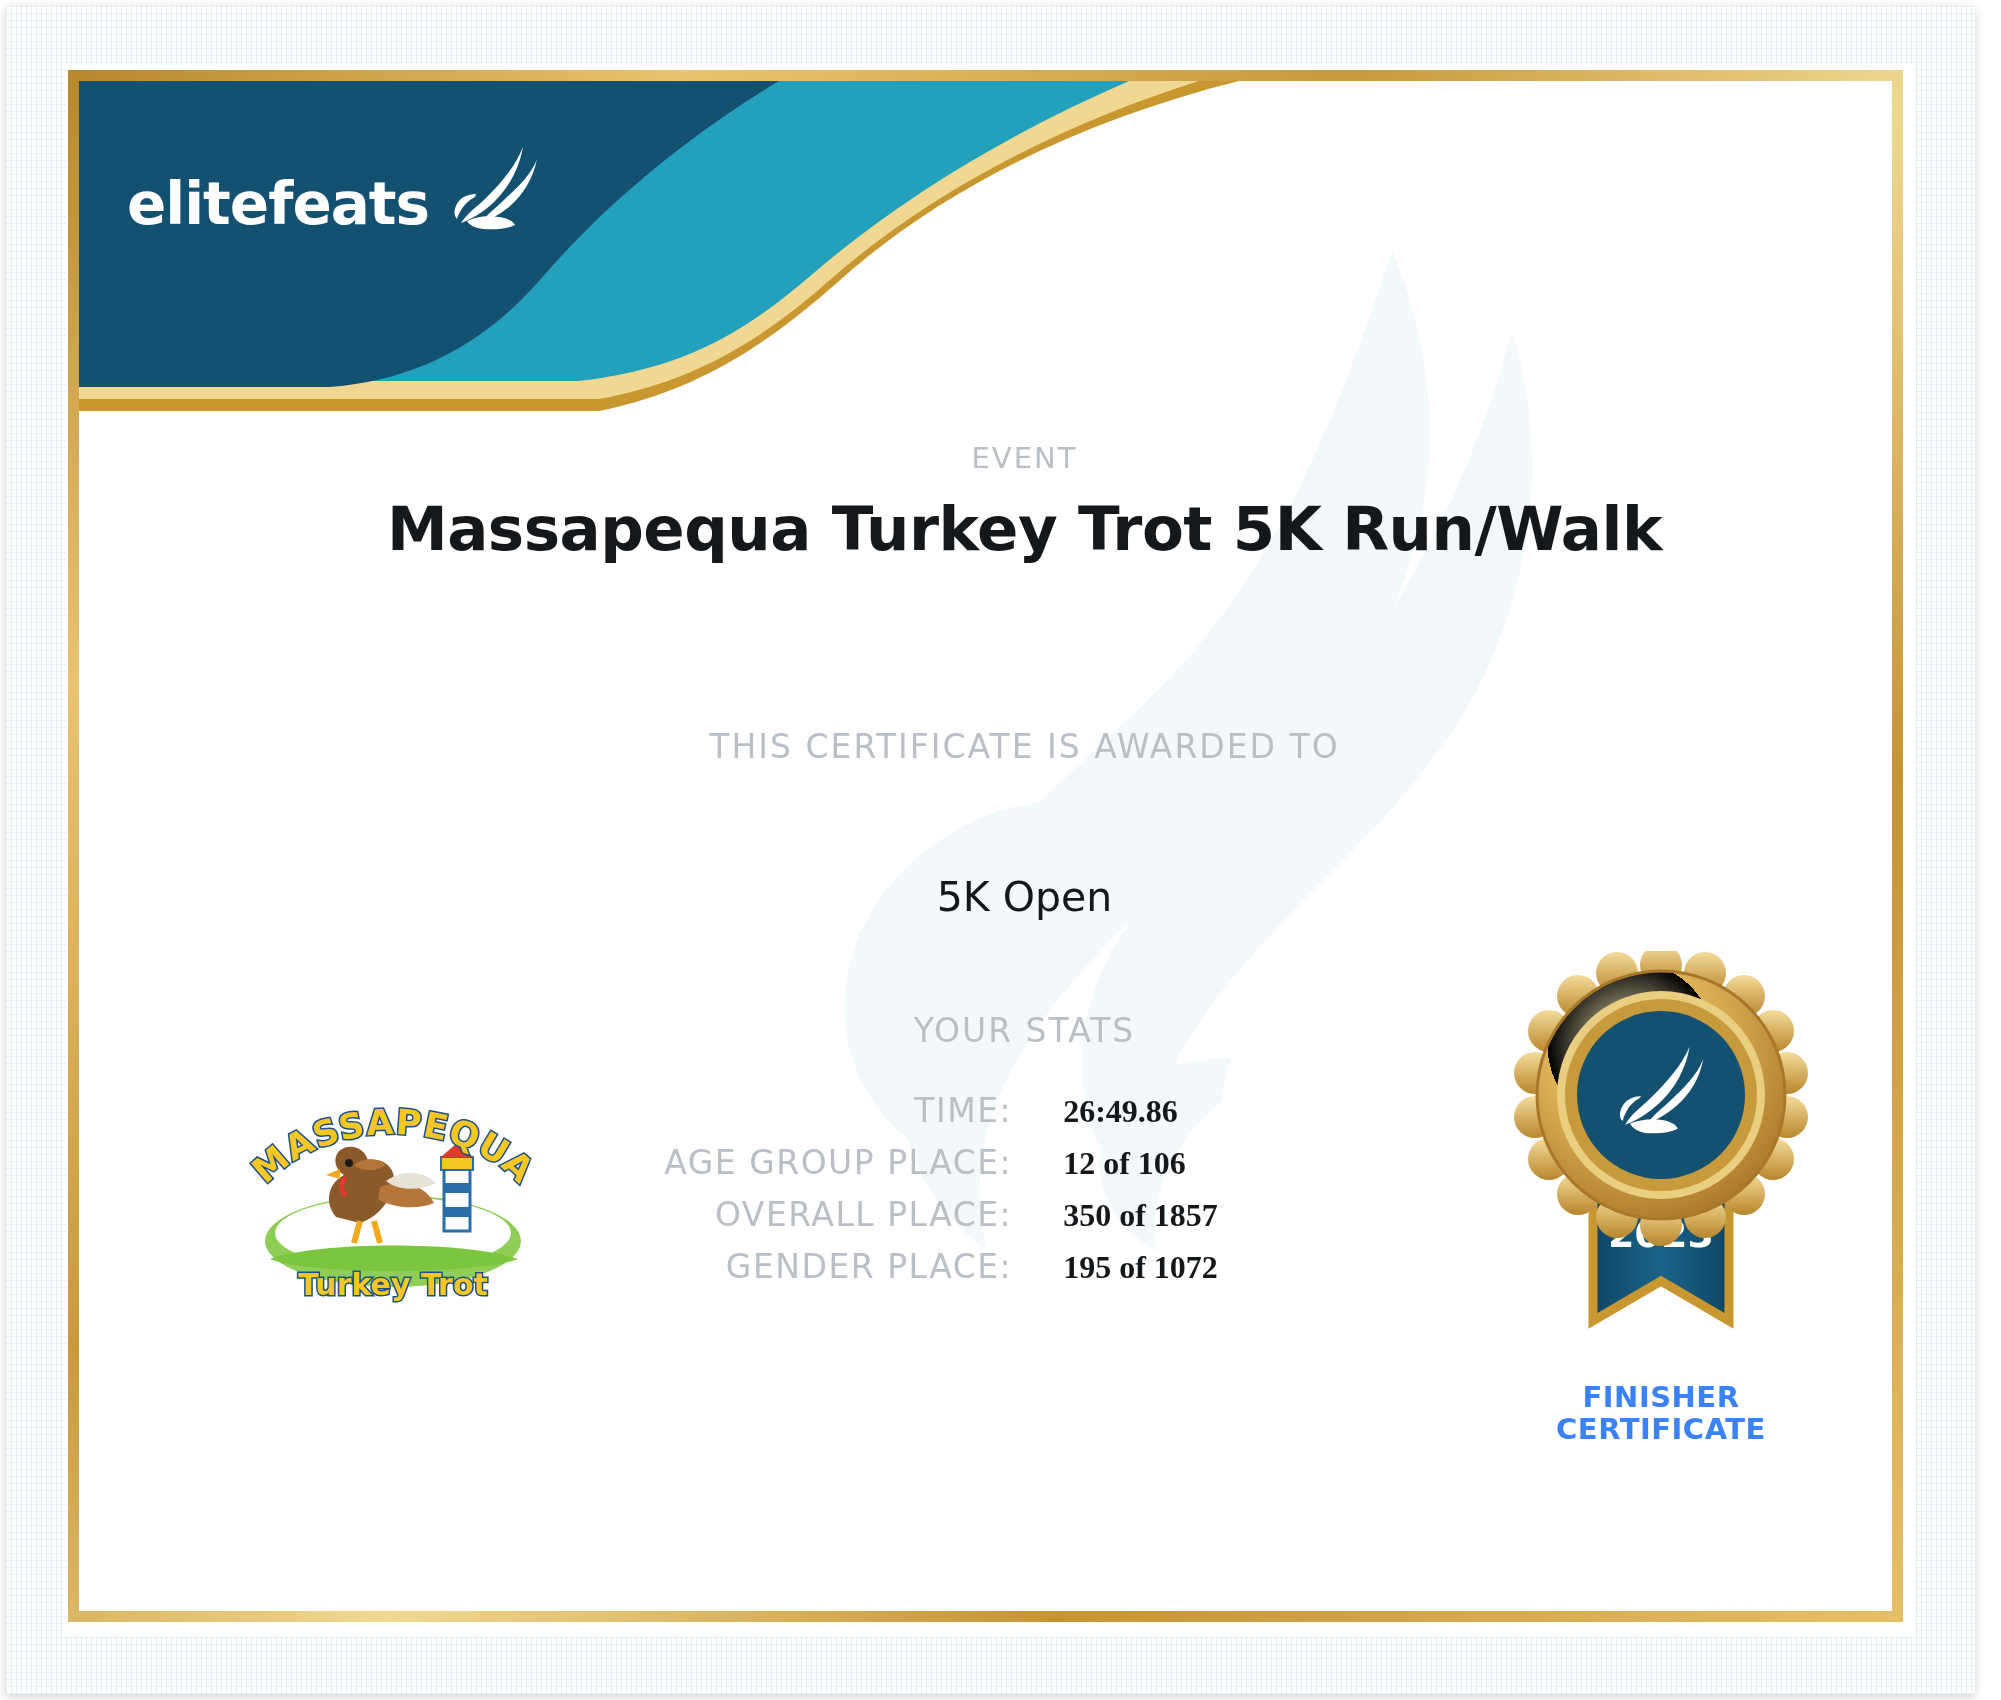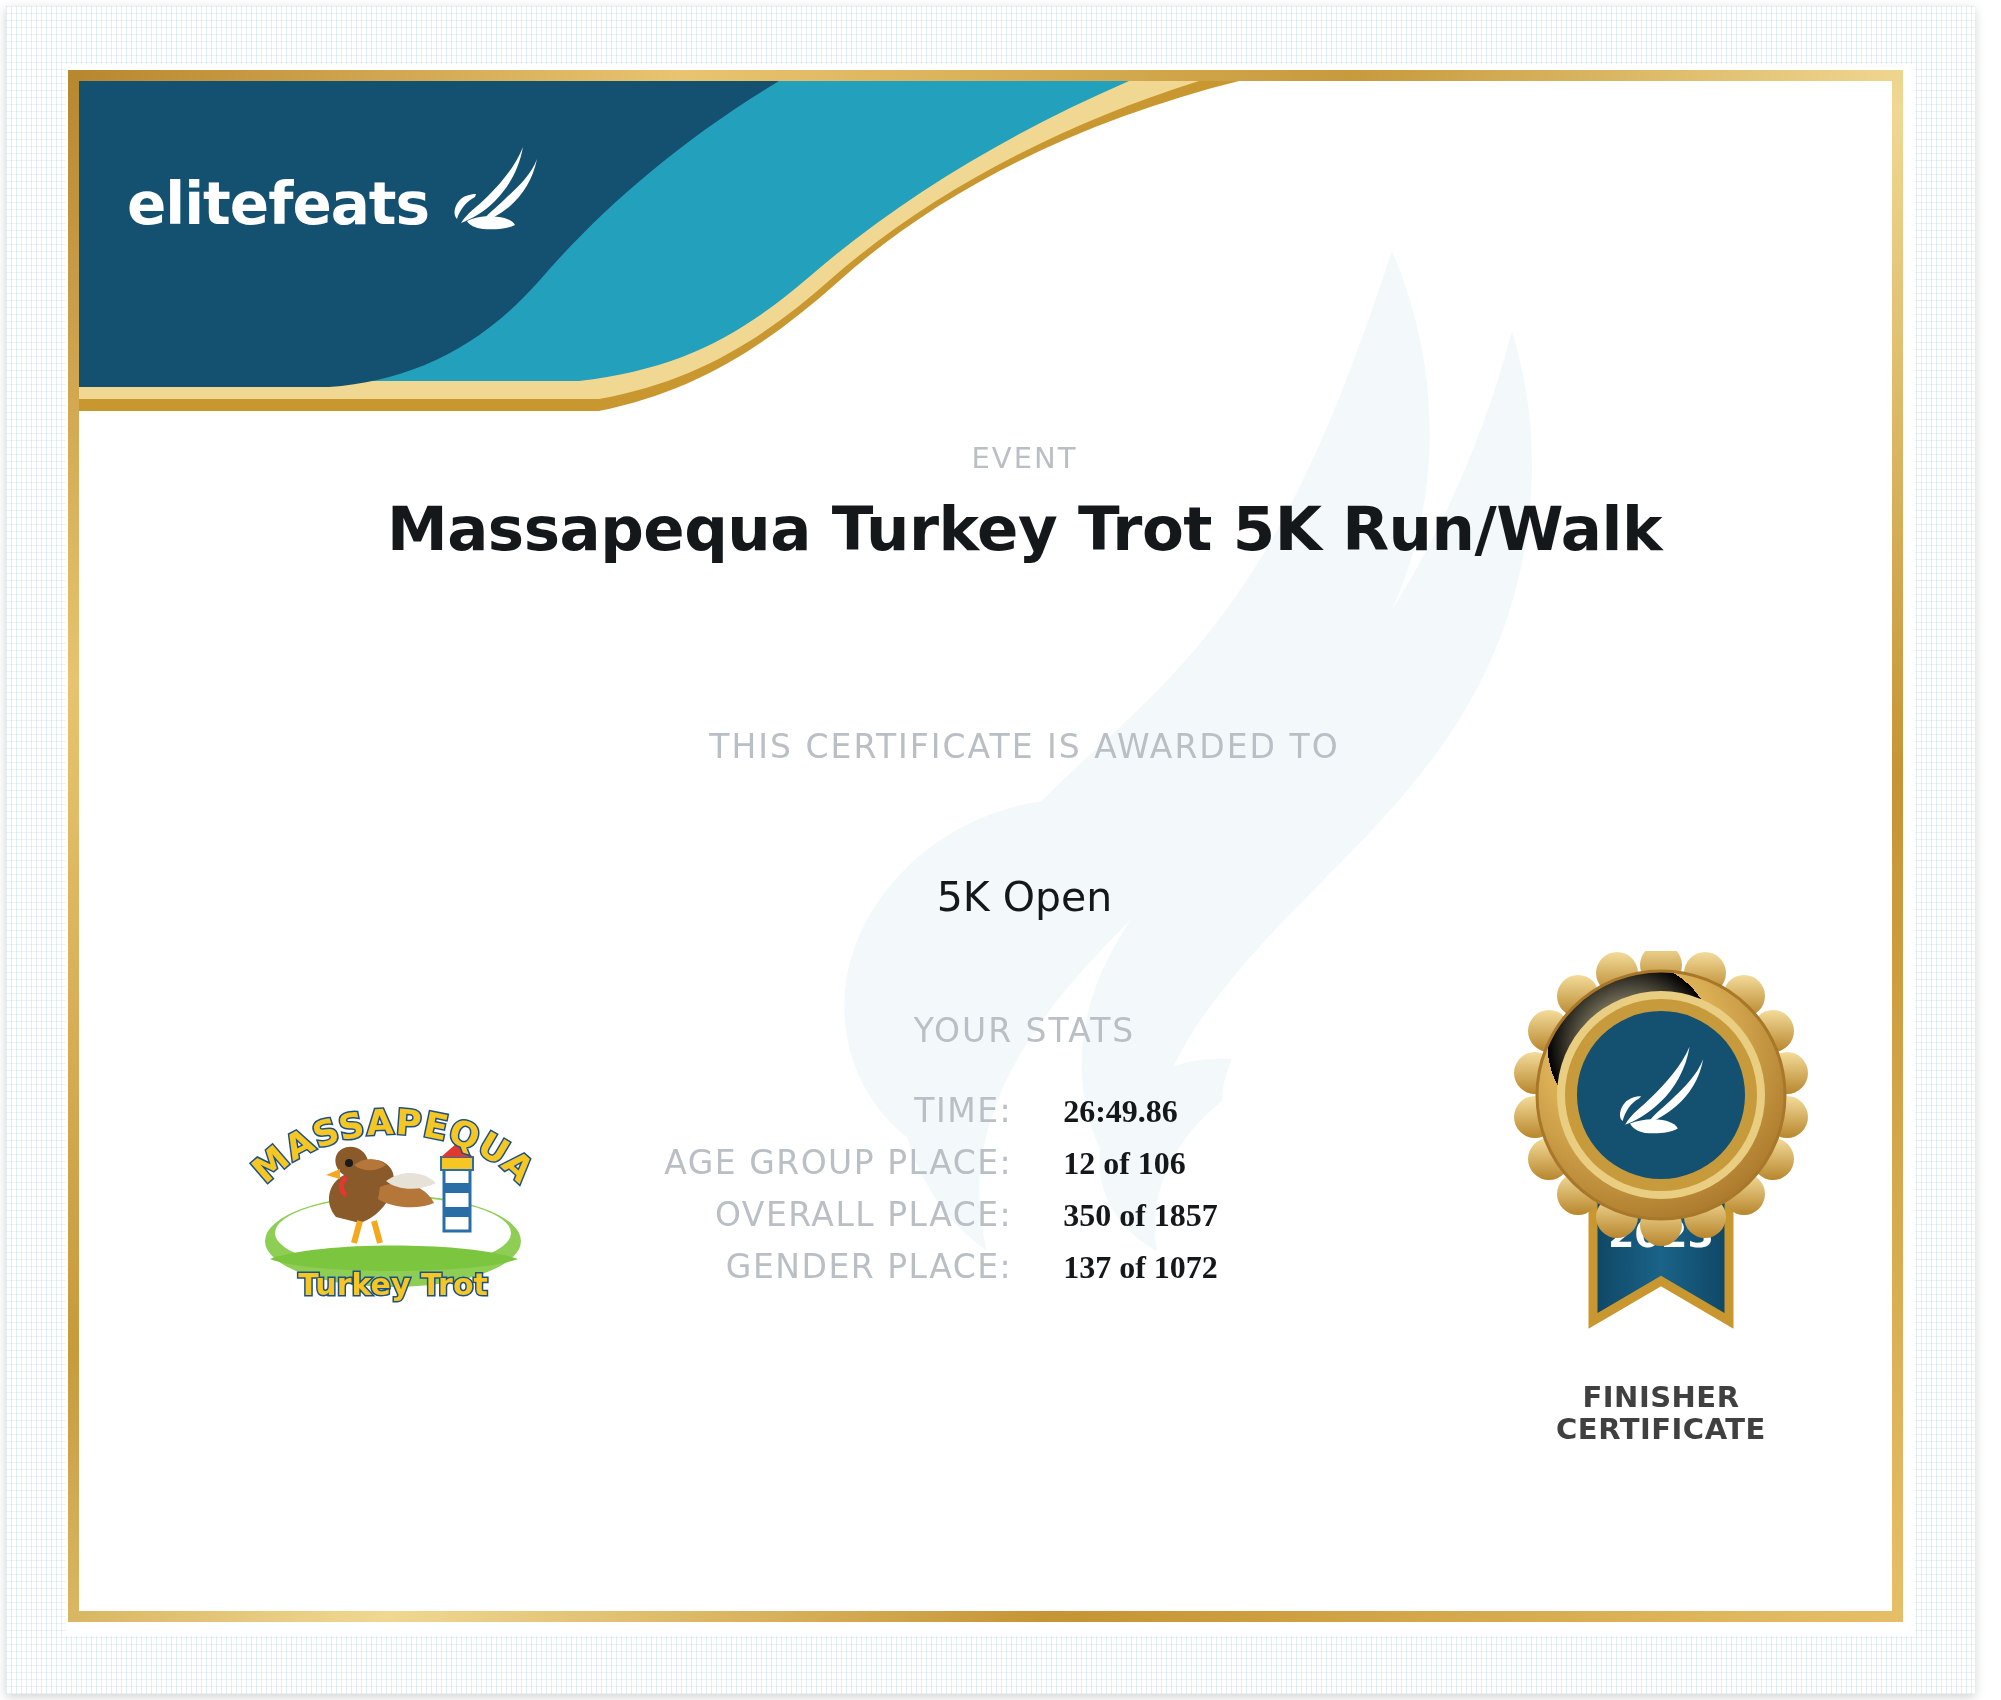--- a/index.html
+++ b/index.html
@@ -213,21 +213,21 @@
     top: 870px;
     width: 320px;
     height: 430px;
   }
   .medal-caption {
     position: absolute;
     right: 100px;
     top: 1300px;
     width: 340px;
     text-align: center;
-    color: #404040;
+    color: #3b82f6;
     font-size: 29px;
     font-weight: bold;
     line-height: 1.12;
     font-family: "DejaVu Sans", sans-serif;
     letter-spacing: 0.5px;
   }
 </style>
 </head>
 <body>
 
@@ -284,21 +284,21 @@
         <div class="stat-row">
           <div class="stat-key">AGE GROUP PLACE:</div>
           <div class="stat-val">12 of 106</div>
         </div>
         <div class="stat-row">
           <div class="stat-key">OVERALL PLACE:</div>
           <div class="stat-val">350 of 1857</div>
         </div>
         <div class="stat-row">
           <div class="stat-key">GENDER PLACE:</div>
-          <div class="stat-val">137 of 1072</div>
+          <div class="stat-val">195 of 1072</div>
         </div>
       </div>
 
       <svg class="event-logo" viewBox="0 0 330 230">
         <defs>
           <path id="arcTop" d="M22 120 A150 110 0 0 1 308 120" fill="none"></path>
         </defs>
         <ellipse cx="165" cy="150" rx="128" ry="46" fill="#8fce55"></ellipse>
         <ellipse cx="165" cy="142" rx="118" ry="36" fill="#ffffff"></ellipse>
 

